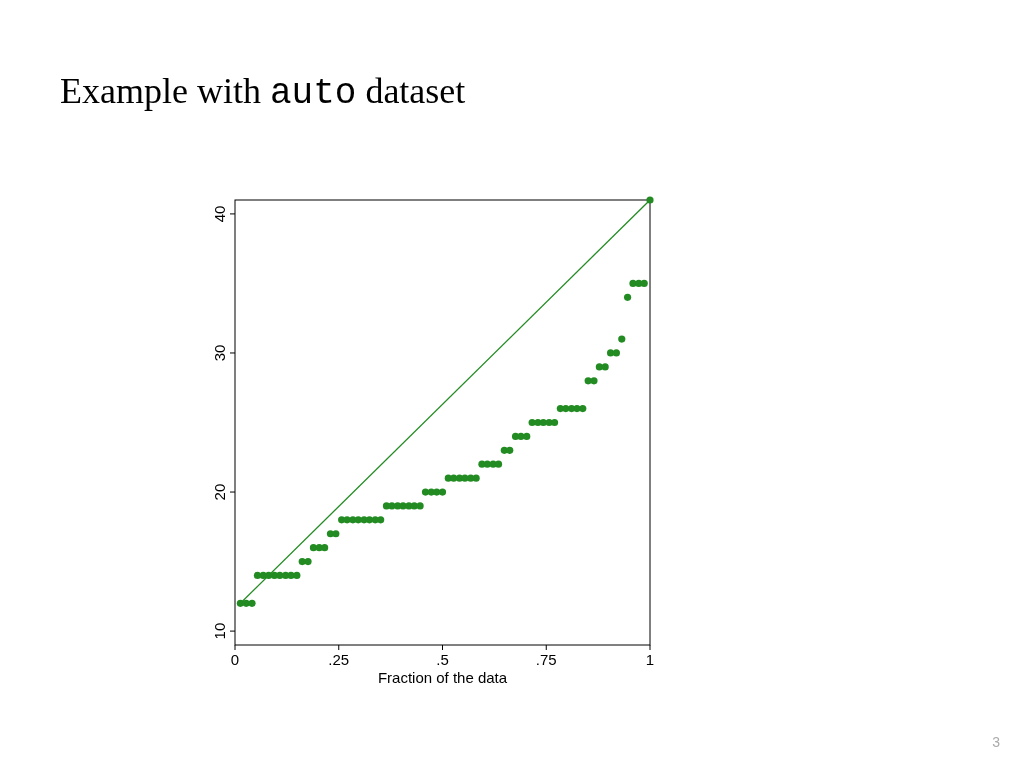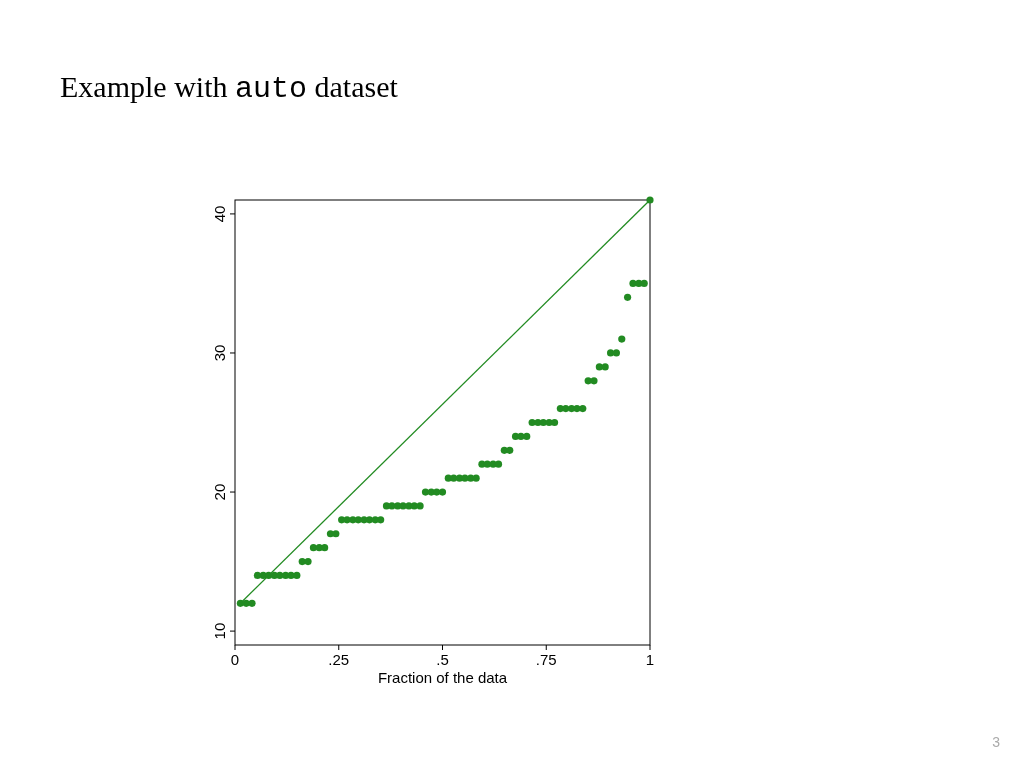--- a/index.html
+++ b/index.html
@@ -15,21 +15,21 @@
   }
   .slide {
     width: 1024px;
     height: 768px;
     position: relative;
   }
   .title {
     position: absolute;
     left: 60px;
     top: 70px;
-    font-size: 30px;
+    font-size: 36px;
     font-weight: 400;
   }
   .title .mono {
     font-family: 'Courier New', Courier, monospace;
   }
   .chart-wrap {
     position: absolute;
     left: 180px;
     top: 195px;
     width: 480px;

